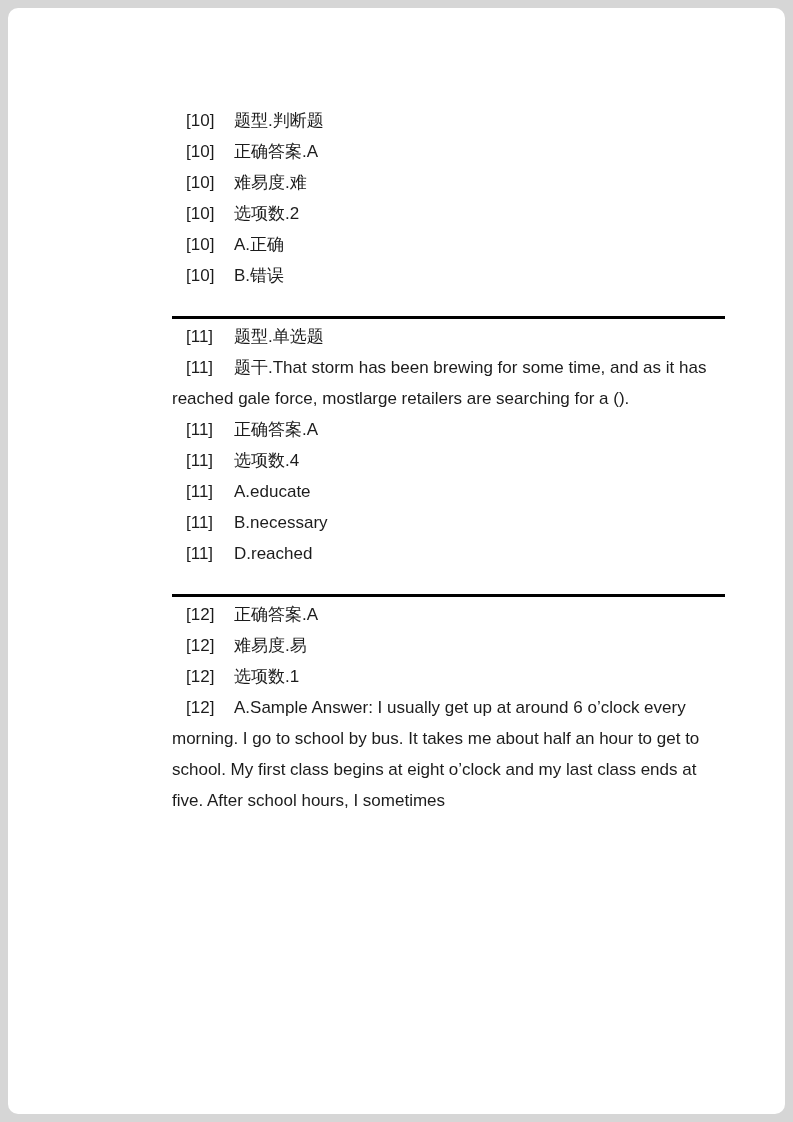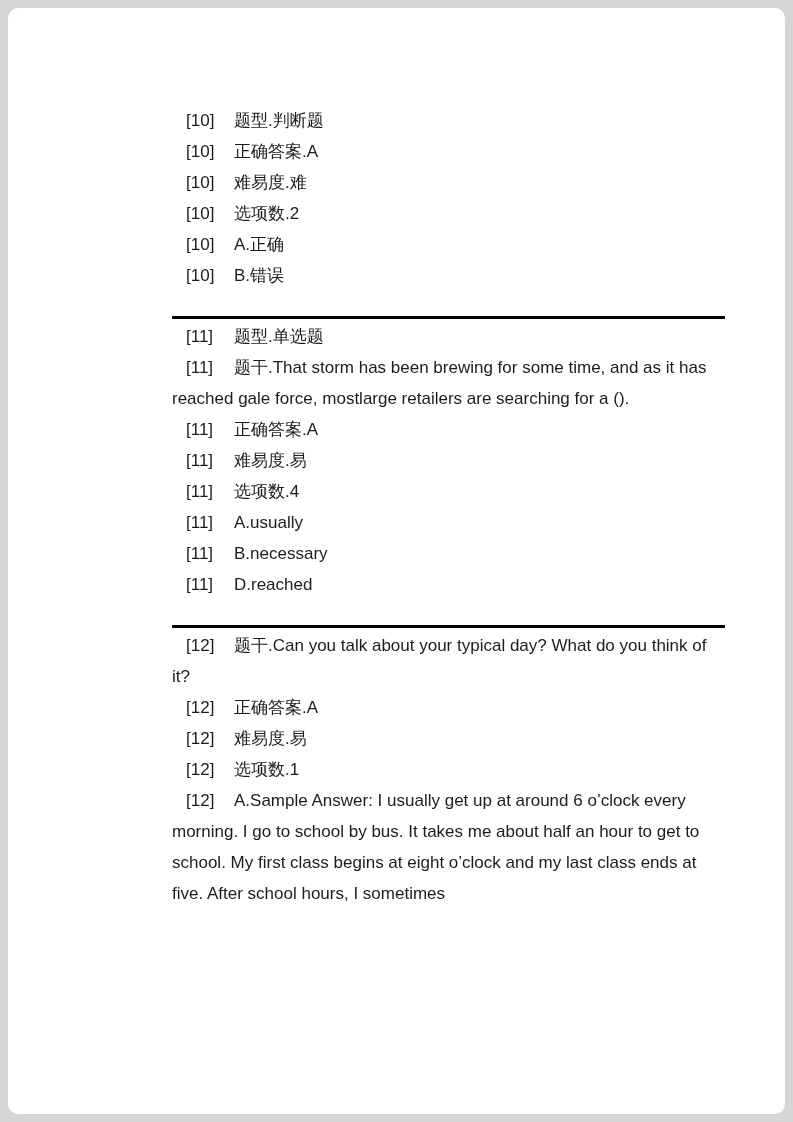--- a/index.html
+++ b/index.html
@@ -66,31 +66,29 @@
         <p class="entry"><span class="tag">[10]</span><span>A.正确</span></p>
         <p class="entry"><span class="tag">[10]</span><span>B.错误</span></p>
       </div>
 
       <hr class="divider">
 
       <div>
         <p class="entry"><span class="tag">[11]</span><span>题型.单选题</span></p>
         <p class="entry"><span class="tag">[11]</span><span>题干.That storm has been brewing for some time, and as it has reached gale force, mostlarge retailers are searching for a ().</span></p>
         <p class="entry"><span class="tag">[11]</span><span>正确答案.A</span></p>
-        <p class="entry"><span class="tag">[11]</span><span>难易度.易</span></p>
         <p class="entry"><span class="tag">[11]</span><span>选项数.4</span></p>
-        <p class="entry"><span class="tag">[11]</span><span>A.usually</span></p>
+        <p class="entry"><span class="tag">[11]</span><span>A.educate</span></p>
         <p class="entry"><span class="tag">[11]</span><span>B.necessary</span></p>
         <p class="entry"><span class="tag">[11]</span><span>D.reached</span></p>
       </div>
 
       <hr class="divider">
 
       <div>
-        <p class="entry"><span class="tag">[12]</span><span>题干.Can you talk about your typical day? What do you think of it?</span></p>
         <p class="entry"><span class="tag">[12]</span><span>正确答案.A</span></p>
         <p class="entry"><span class="tag">[12]</span><span>难易度.易</span></p>
         <p class="entry"><span class="tag">[12]</span><span>选项数.1</span></p>
         <p class="entry"><span class="tag">[12]</span><span>A.Sample Answer: I usually get up at around 6 o’clock every morning. I go to school by bus. It takes me about half an hour to get to school. My first class begins at eight o’clock and my last class ends at five. After school hours, I sometimes</span></p>
       </div>
 
     </div>
   </div>
 </div>
 

